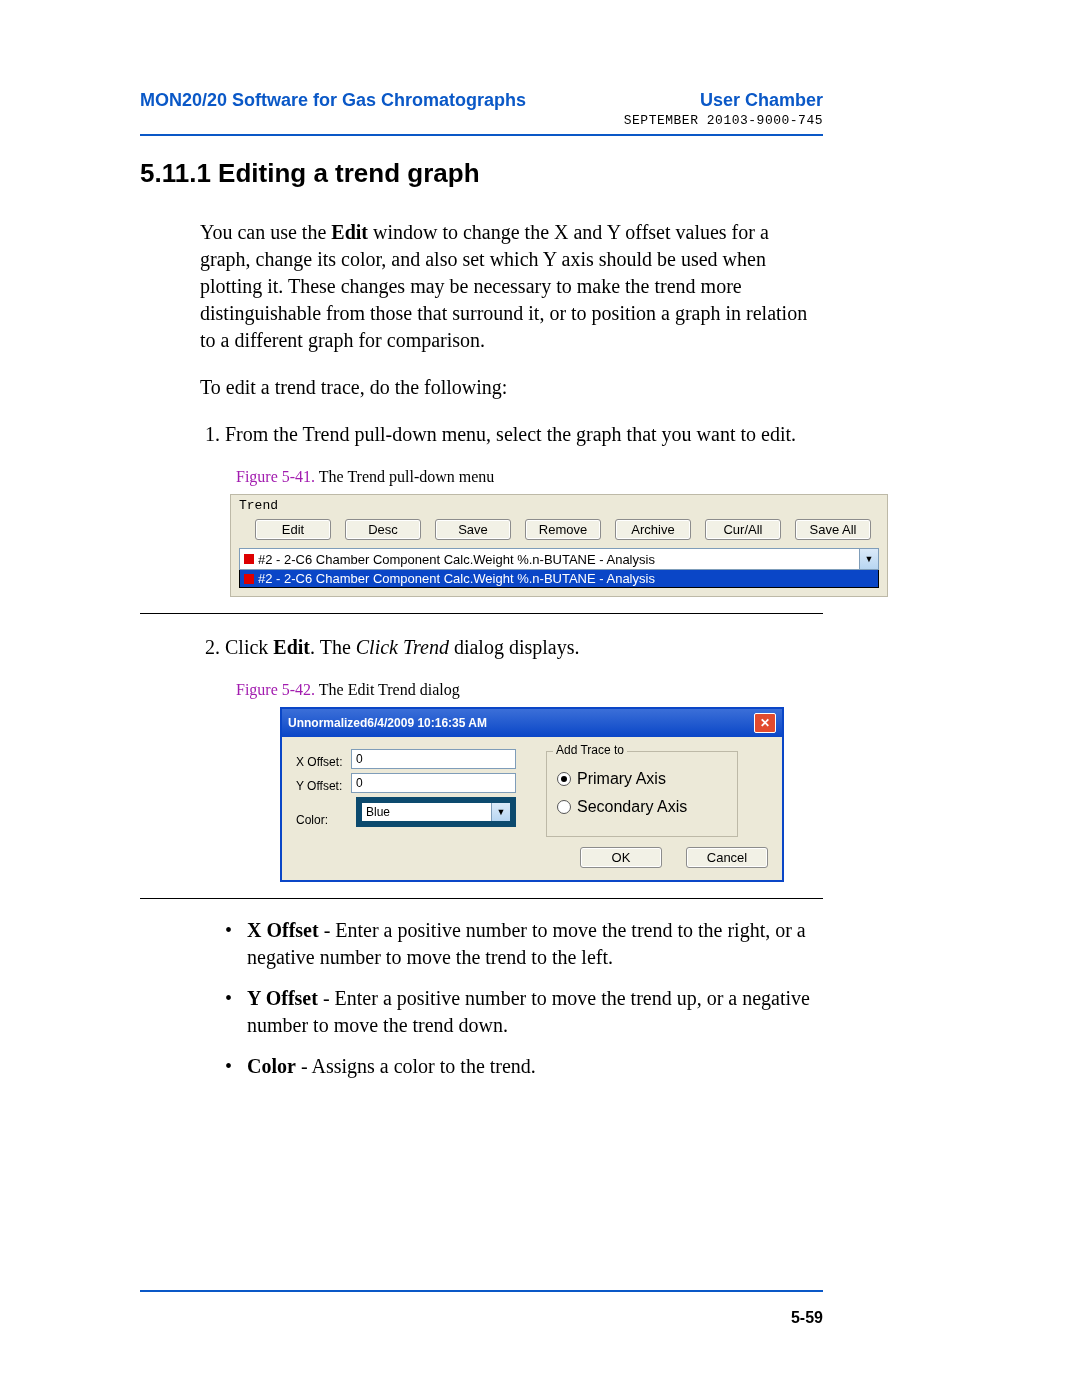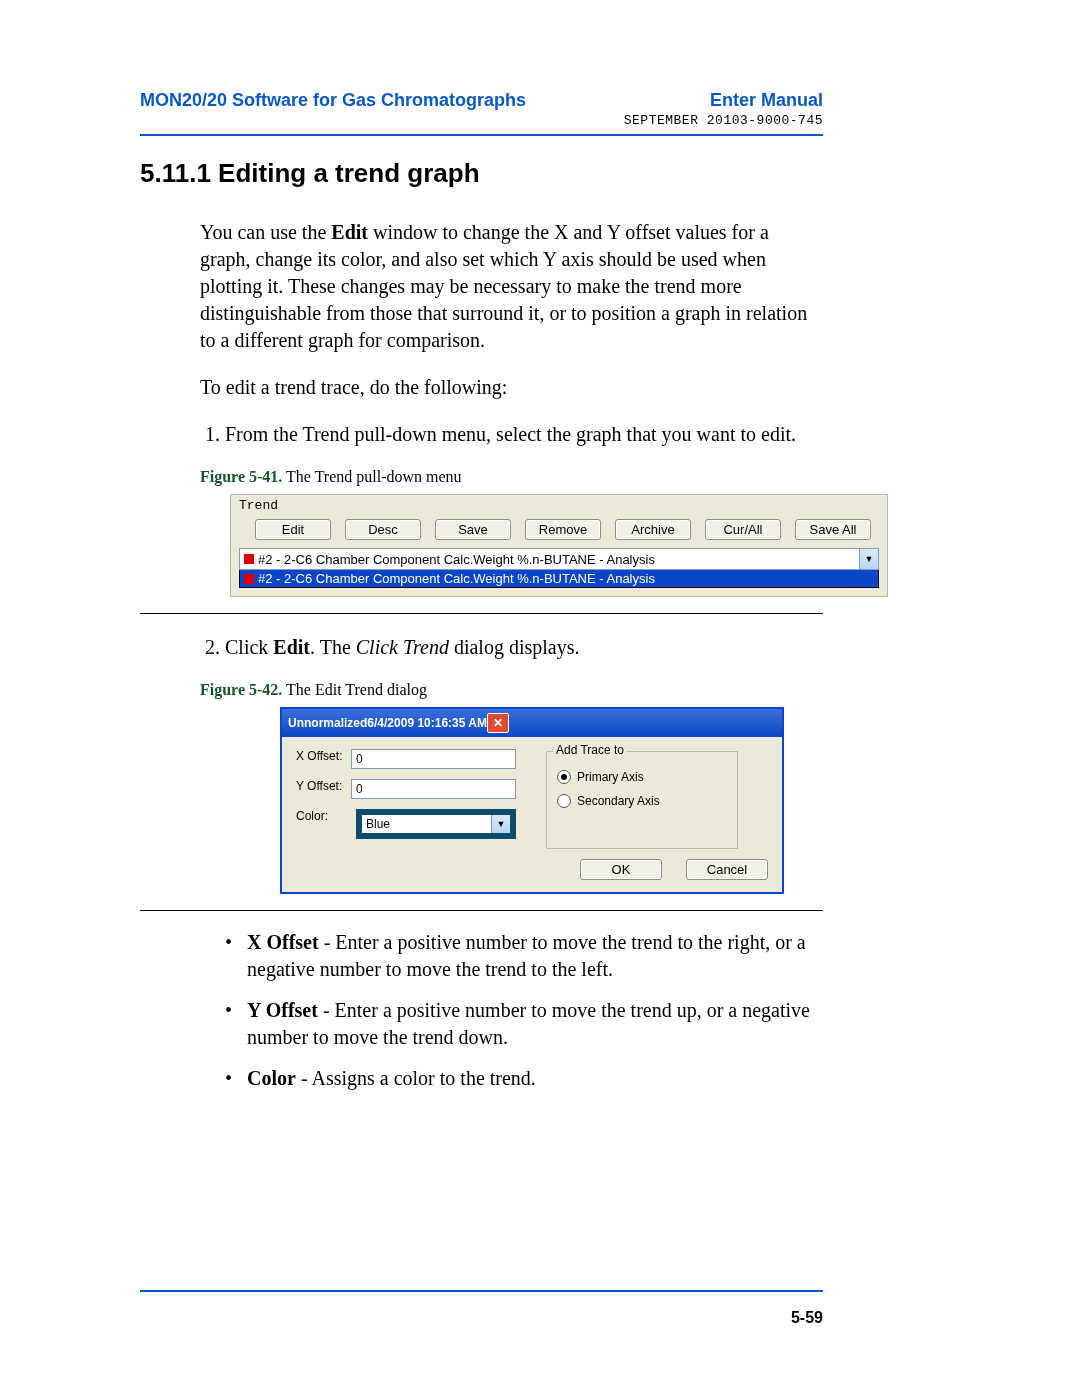--- a/index.html
+++ b/index.html
@@ -64,21 +64,21 @@
     padding-left: 25px;
   }
   .step-list li { margin-bottom: 12px; }
   .fig-caption {
     font-family: Georgia, serif;
     font-size: 16px;
     margin-left: 60px;
     margin-top: 18px;
     margin-bottom: 8px;
   }
-  .fig-caption .fig-label { color: #14532d; font-weight: 700; }
+  .fig-caption .fig-label { color: #a21caf; font-weight: 400; margin-left: 36px; }
   .bullet-list {
     margin-left: 85px;
     padding-left: 0;
     font-size: 20px;
     line-height: 1.35;
   }
   .bullet-list > div {
     position: relative;
     padding-left: 22px;
     margin-bottom: 14px;
@@ -187,42 +187,42 @@
     font-size: 12px;
     border: 2px solid #0a46c7;
     background: #ece9d8;
   }
   .titlebar {
     background: linear-gradient(#3b6fd8,#0a46c7);
     color: #fff;
     font-weight: 700;
     padding: 4px 6px;
     display: flex;
-    justify-content: flex-start;
+    justify-content: space-between;
     align-items: center;
   }
   .closebox {
     width: 20px; height: 18px;
     background: #e24b2e;
     border: 1px solid #fff;
     display: flex; align-items: center; justify-content: center;
     color: #fff; font-weight: 700; font-size: 12px;
     border-radius: 2px;
   }
   .dlg-body {
     padding: 12px 14px 10px 14px;
     display: flex;
     gap: 30px;
     position: relative;
   }
   .field-col { width: 220px; }
   .field-row {
     display: flex;
-    align-items: flex-start;
-    margin-bottom: 10px;
+    align-items: flex-end;
+    margin-bottom: 4px;
   }
   .field-row label { width: 60px; }
   .text-input {
     flex: 1;
     border: 1px solid #7f9db9;
     background: #fff;
     height: 18px;
     padding: 0 4px;
     font-size: 12px;
   }
@@ -248,21 +248,21 @@
     position: absolute;
     top: -9px; left: 6px;
     background: #ece9d8;
     padding: 0 3px;
     font-size: 12px;
   }
   .radio-row {
     display: flex;
     align-items: center;
     gap: 6px;
-    font-size: 12px;
+    font-size: 16px;
     margin-bottom: 10px;
   }
   .radio {
     width: 12px; height: 12px; border: 1px solid #555; border-radius: 50%;
     display: inline-flex; align-items: center; justify-content: center;
     background: #fff;
   }
   .radio .dot {
     width: 6px; height: 6px; border-radius: 50%; background: #000;
   }
@@ -281,21 +281,21 @@
     margin: 16px 0 18px 0;
   }
 </style>
 </head>
 <body>
 
 <div class="page">
 
   <div class="header-row">
     <span class="header-left-title">MON20/20 Software for Gas Chromatographs</span>
-    <span class="header-right-title">Enter Manual</span>
+    <span class="header-right-title">User Chamber</span>
   </div>
   <div class="subheader-row">
     <span>SEPTEMBER 2010</span>
     <span>3-9000-745</span>
   </div>
   <hr class="rule">
 
   <h2 class="section">
     <span>5.11.1</span>
     <span>Editing a trend graph</span>

